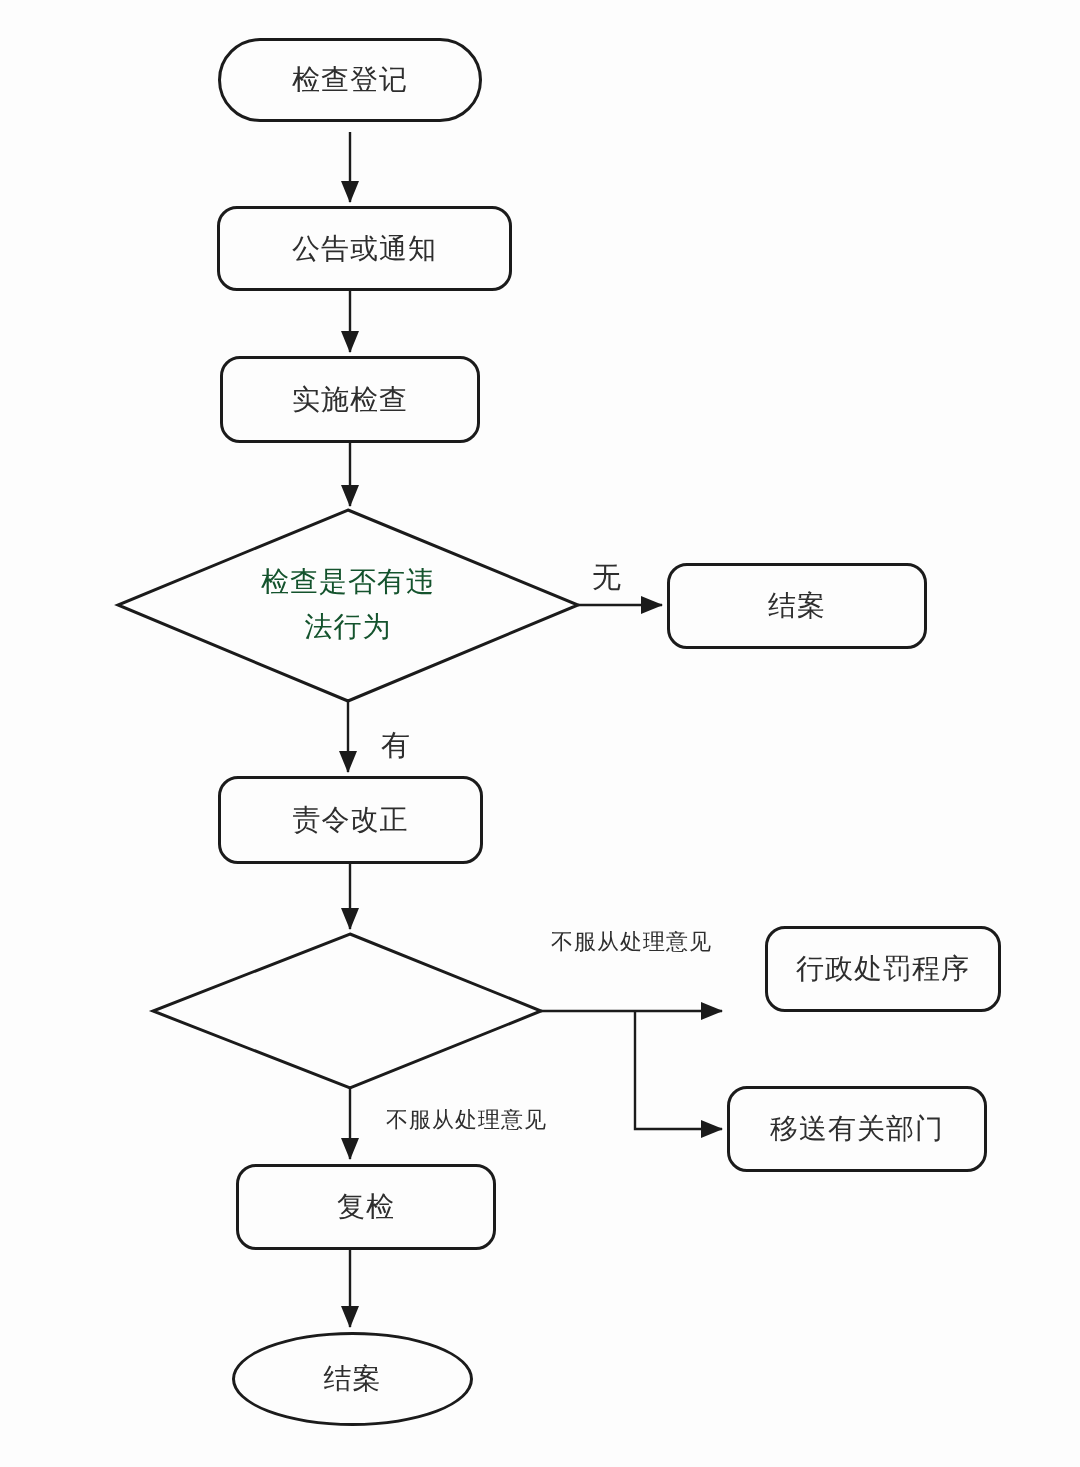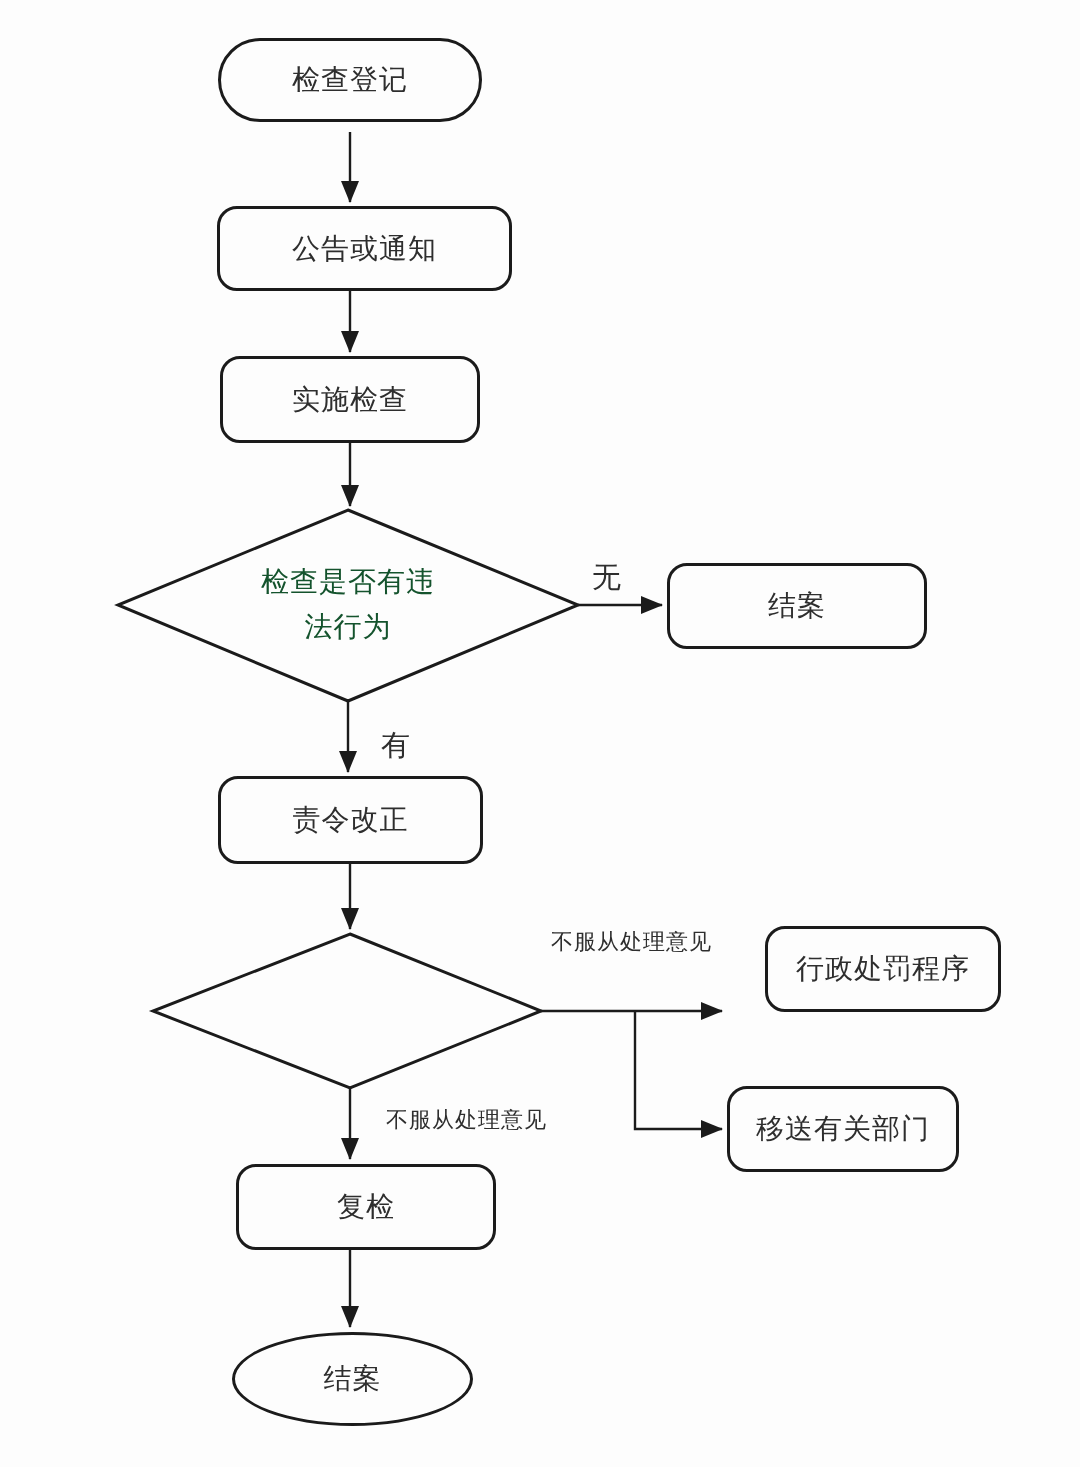--- a/index.html
+++ b/index.html
@@ -105,21 +105,21 @@
 
   <div class="node rounded" style="left:218px; top:776px; width:265px; height:88px;">
     <span>责令改正</span>
   </div>
 
 
   <div class="node rounded" style="left:727px; top:926px; width:236px; height:86px;margin-left:38px;">
     <span>行政处罚程序</span>
   </div>
 
-  <div class="node rounded" style="left:727px; top:1086px; width:232px; height:86px;">
+  <div class="node rounded" style="left:727px; top:1086px; width:260px; height:86px;">
     <span>移送有关部门</span>
   </div>
 
   <div class="node rounded" style="left:236px; top:1164px; width:260px; height:86px;">
     <span>复检</span>
   </div>
 
   <div class="node ellipse" style="left:232px; top:1332px; width:241px; height:94px;">
     <span>结案</span>
   </div>

